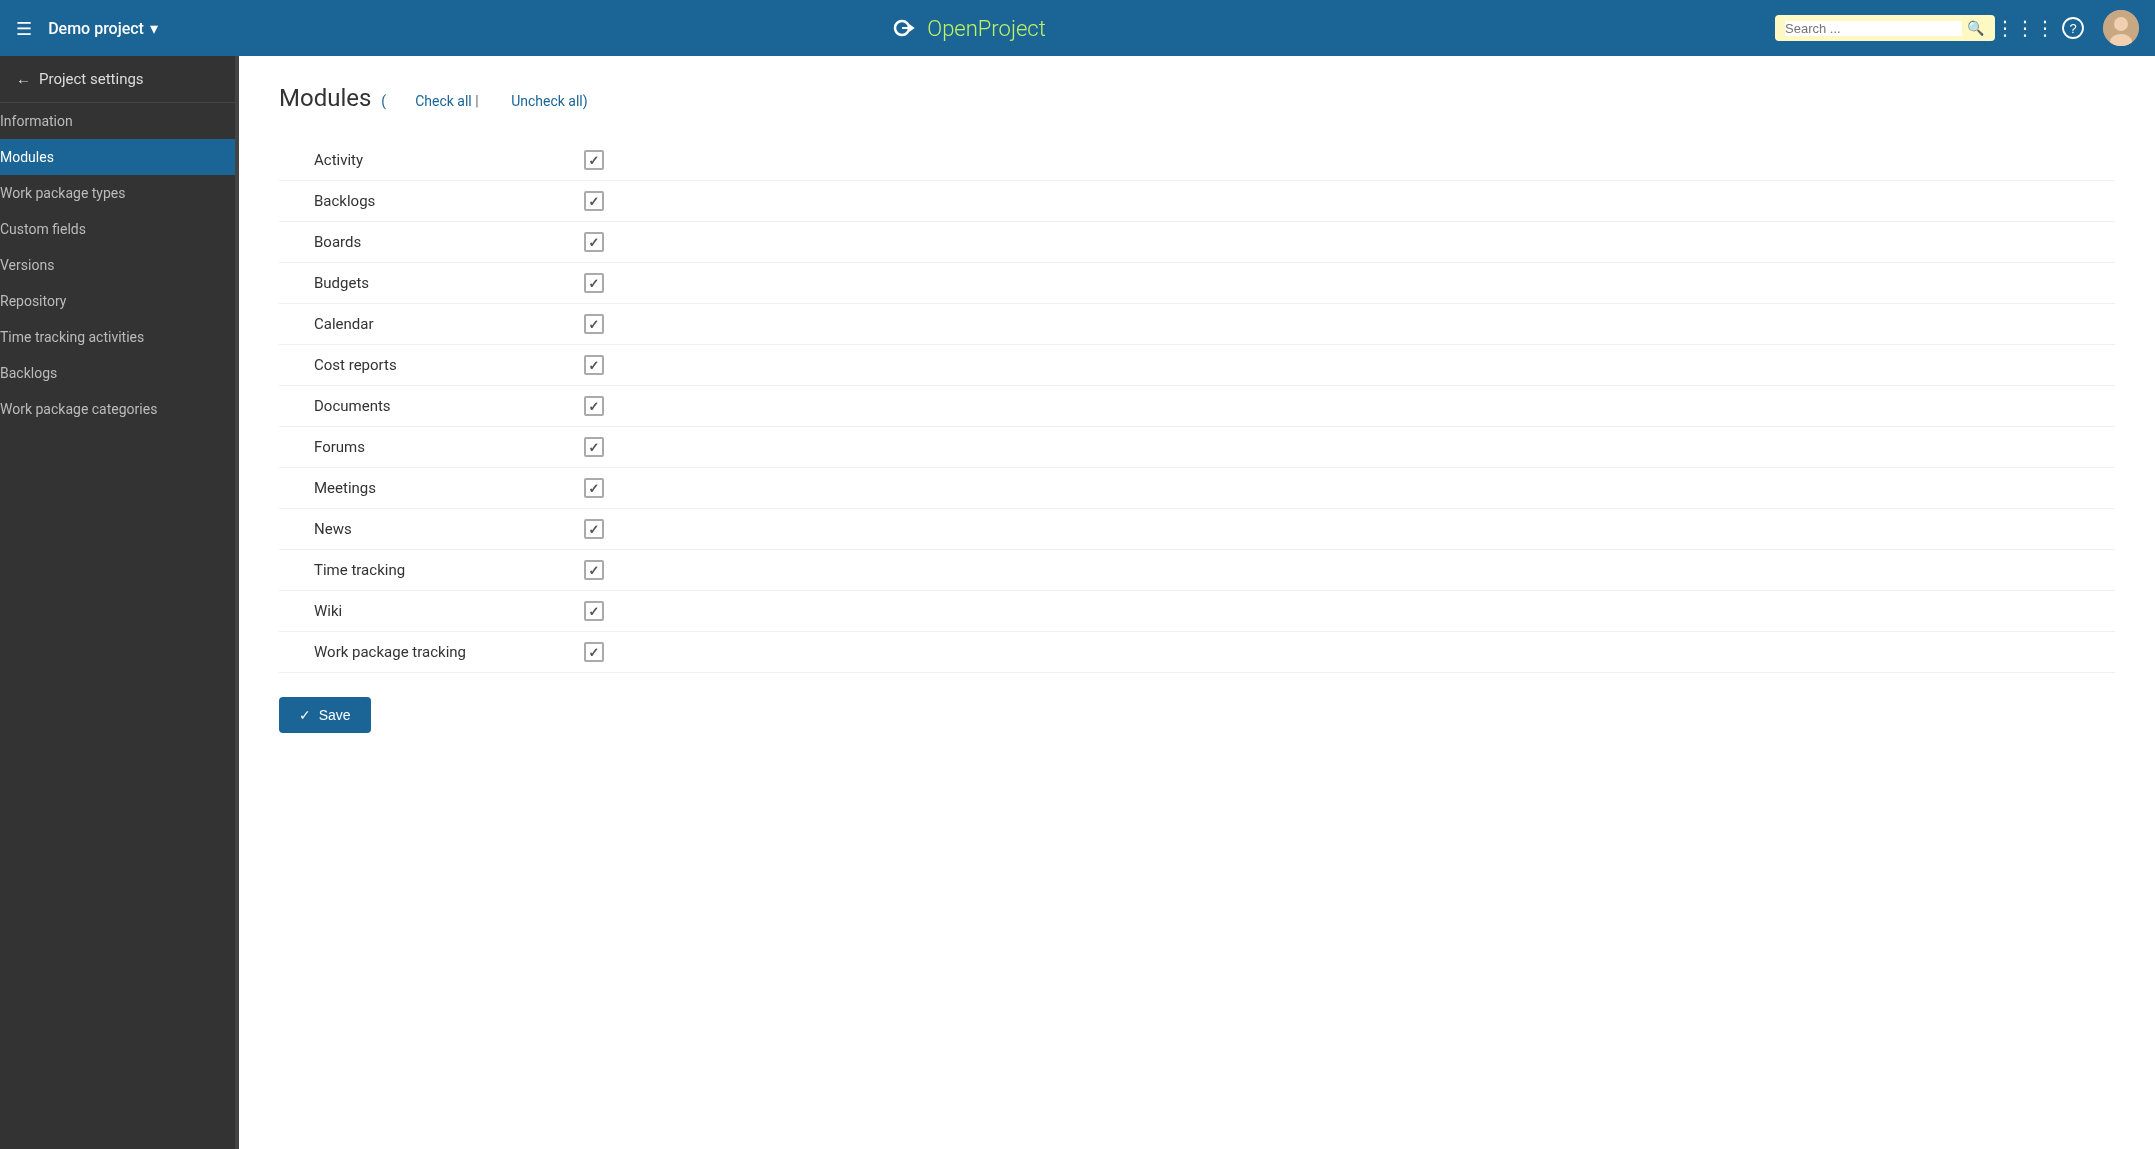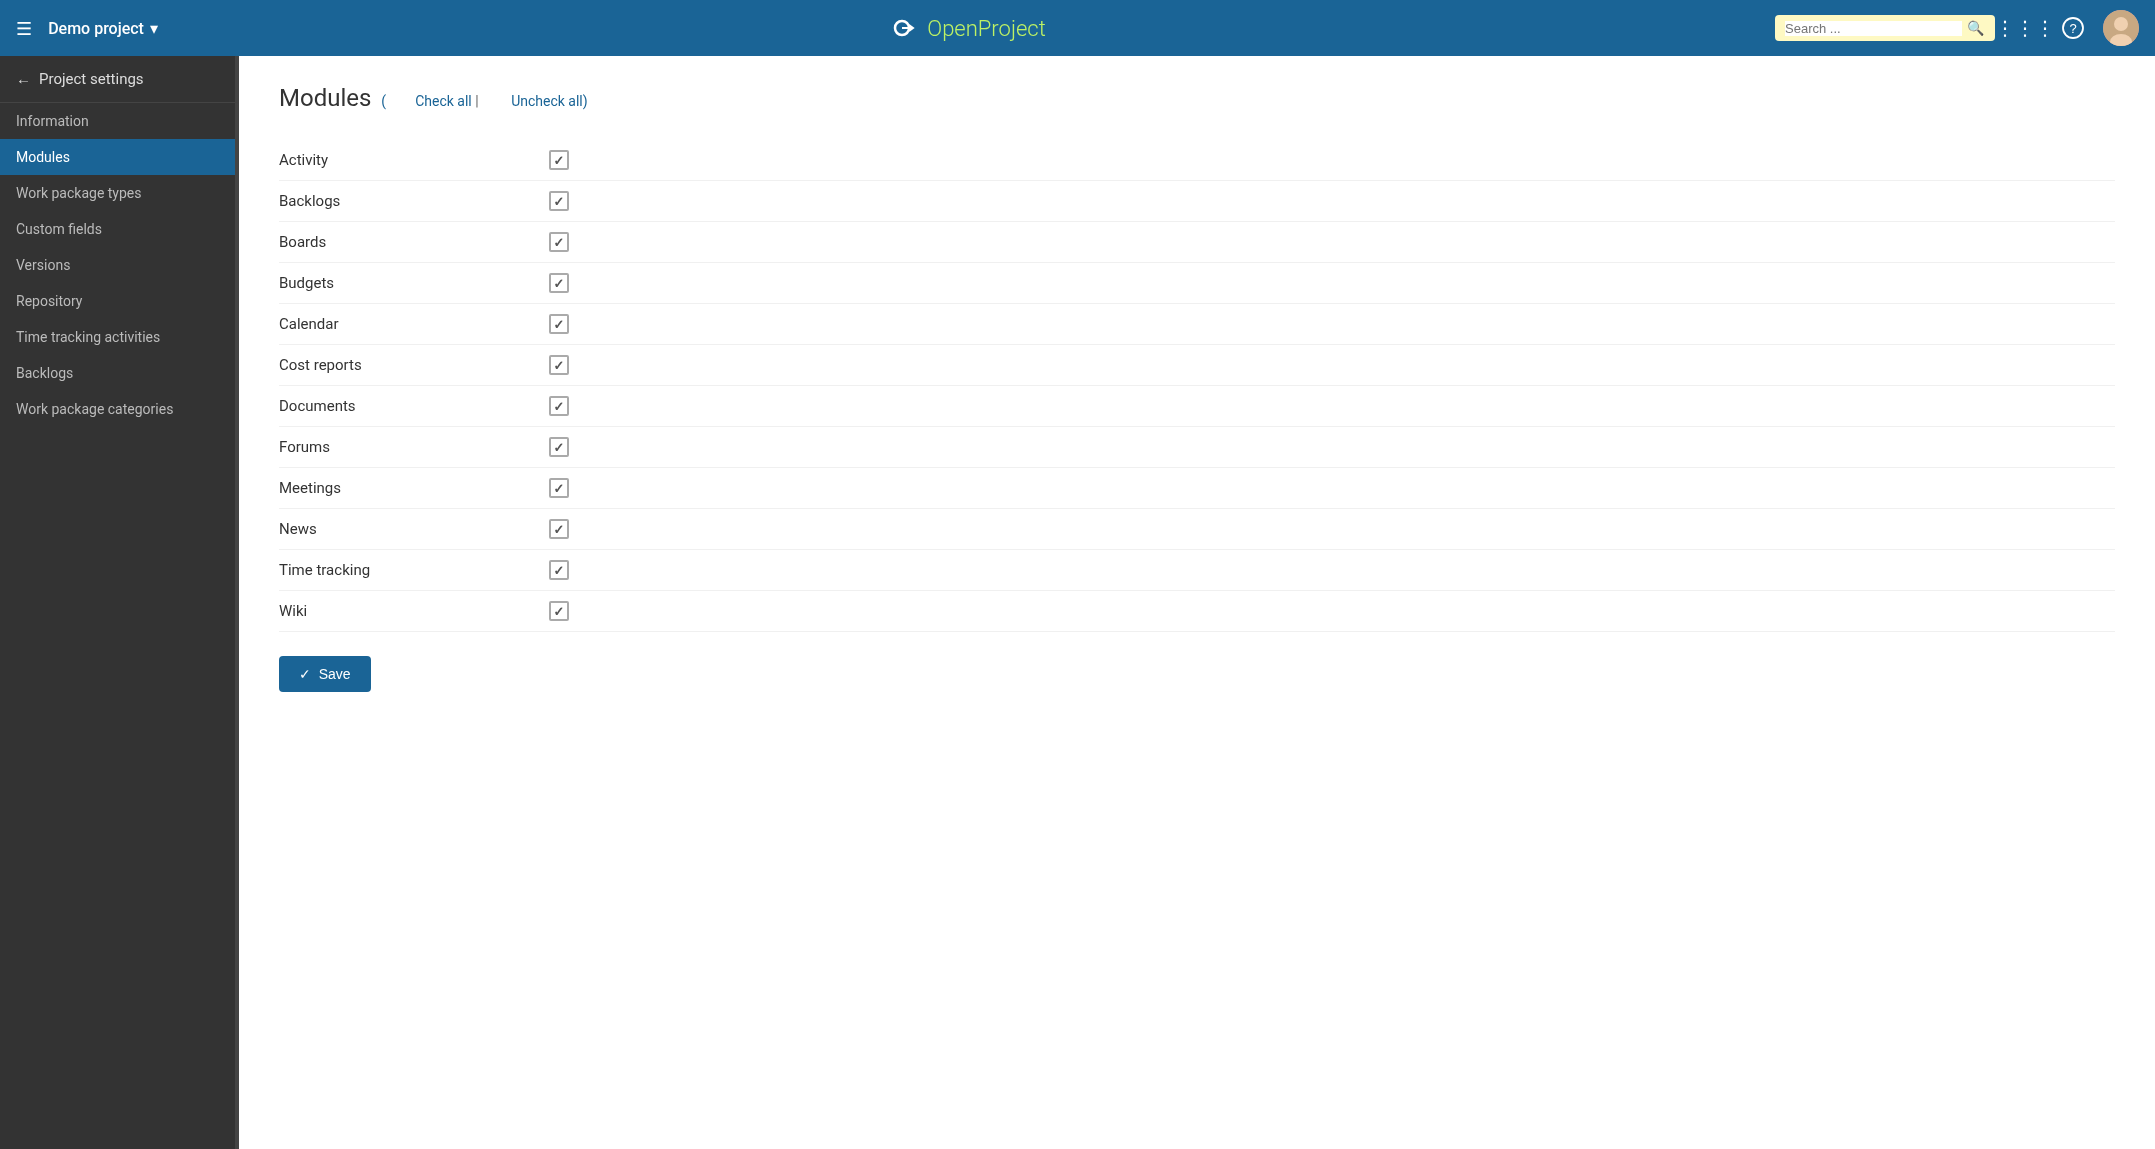--- a/index.html
+++ b/index.html
@@ -120,21 +120,21 @@
       display: flex;
       align-items: center;
       gap: 8px;
       padding: 14px 16px;
       color: #ddd;
       font-size: 15px;
       cursor: pointer;
       border-bottom: 1px solid #444;
     }
     .sidebar-item {
-      padding: 10px 16px;
+      padding: 10px 0;
       font-size: 14px;
       color: #bbb;
       cursor: pointer;
       display: block;
       text-decoration: none;
     }
     .sidebar-item.active {
       background: #1a6496;
       color: white;
     }
@@ -184,20 +184,21 @@
       display: flex;
       align-items: center;
       padding: 10px 0;
       border-bottom: 1px solid #f0f0f0;
       gap: 20px;
     }
     .module-name {
       font-size: 15px;
       color: #333;
       width: 250px;
+      margin-left: 35px;
     }
     .module-checkbox {
       width: 20px;
       height: 20px;
       border: 2px solid #aaa;
       border-radius: 2px;
       display: flex;
       align-items: center;
       justify-content: center;
       cursor: pointer;
@@ -343,19 +344,23 @@
           <div class="module-checkbox checked"></div>
         </li>
         <li class="module-item">
           <span class="module-name">Time tracking</span>
           <div class="module-checkbox checked"></div>
         </li>
         <li class="module-item">
           <span class="module-name">Wiki</span>
           <div class="module-checkbox checked"></div>
         </li>
+        <li class="module-item">
+          <span class="module-name">Work package tracking</span>
+          <div class="module-checkbox checked"></div>
+        </li>
       </ul>
     <button class="save-btn">
       <span>✓</span>
       <span>Save</span>
     </button>
   </main>
 </div>
 
 </body></html>

